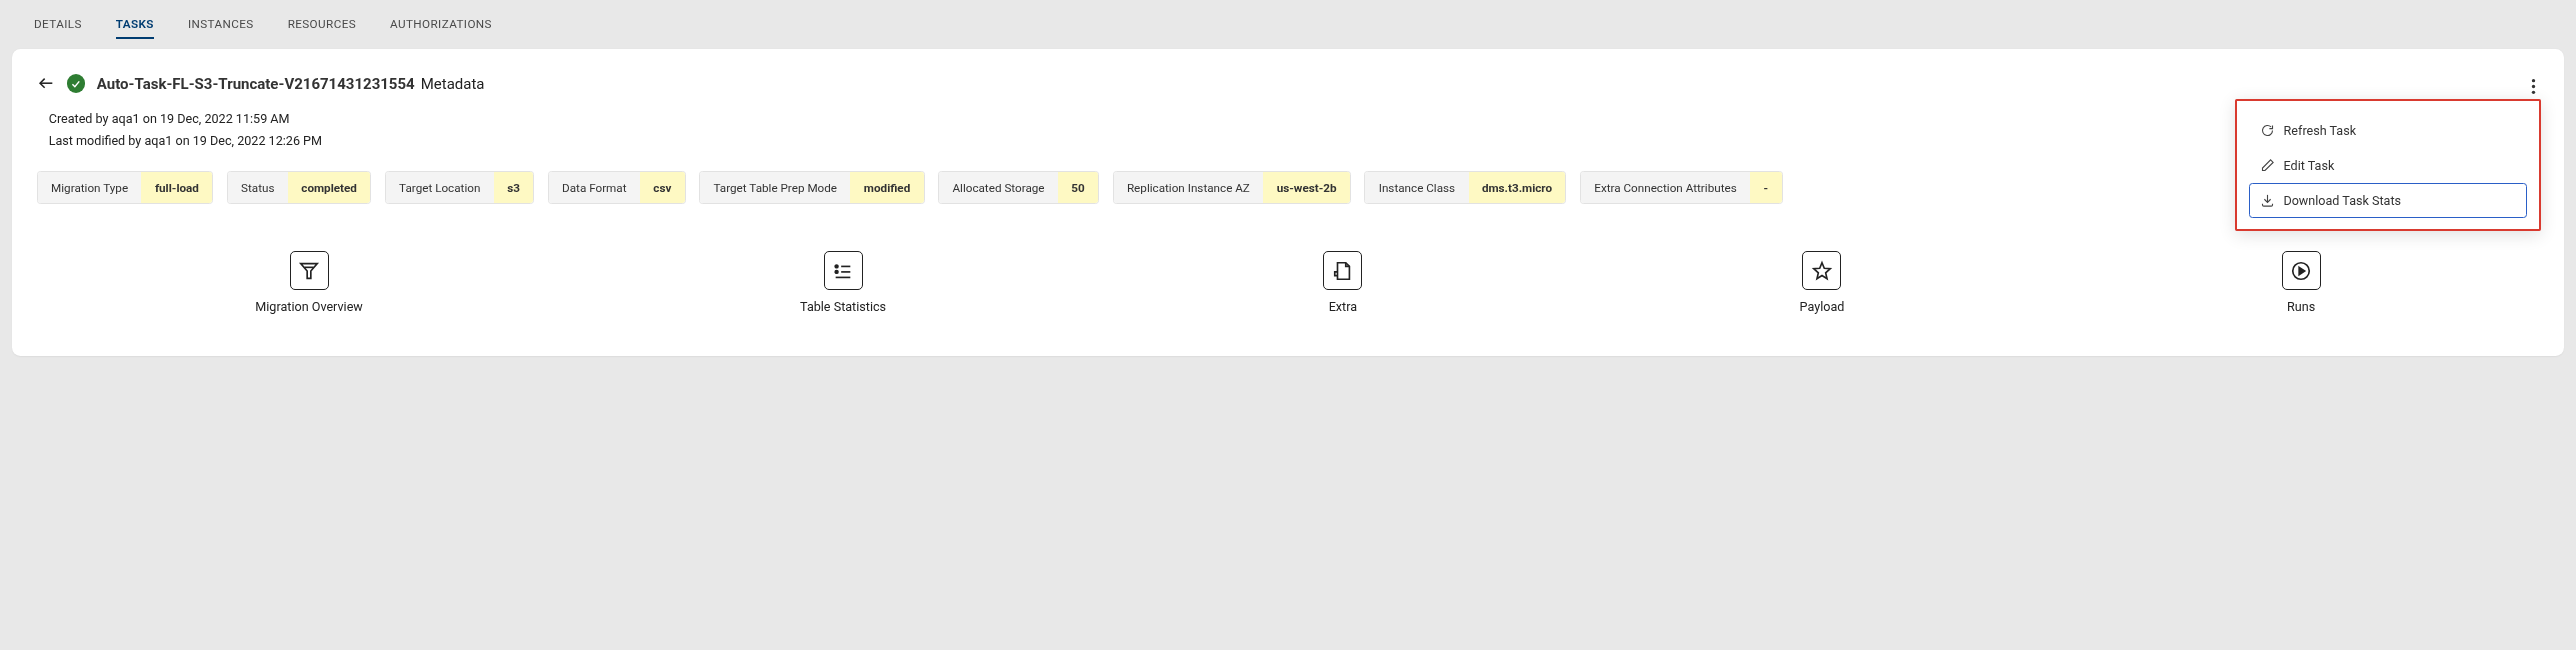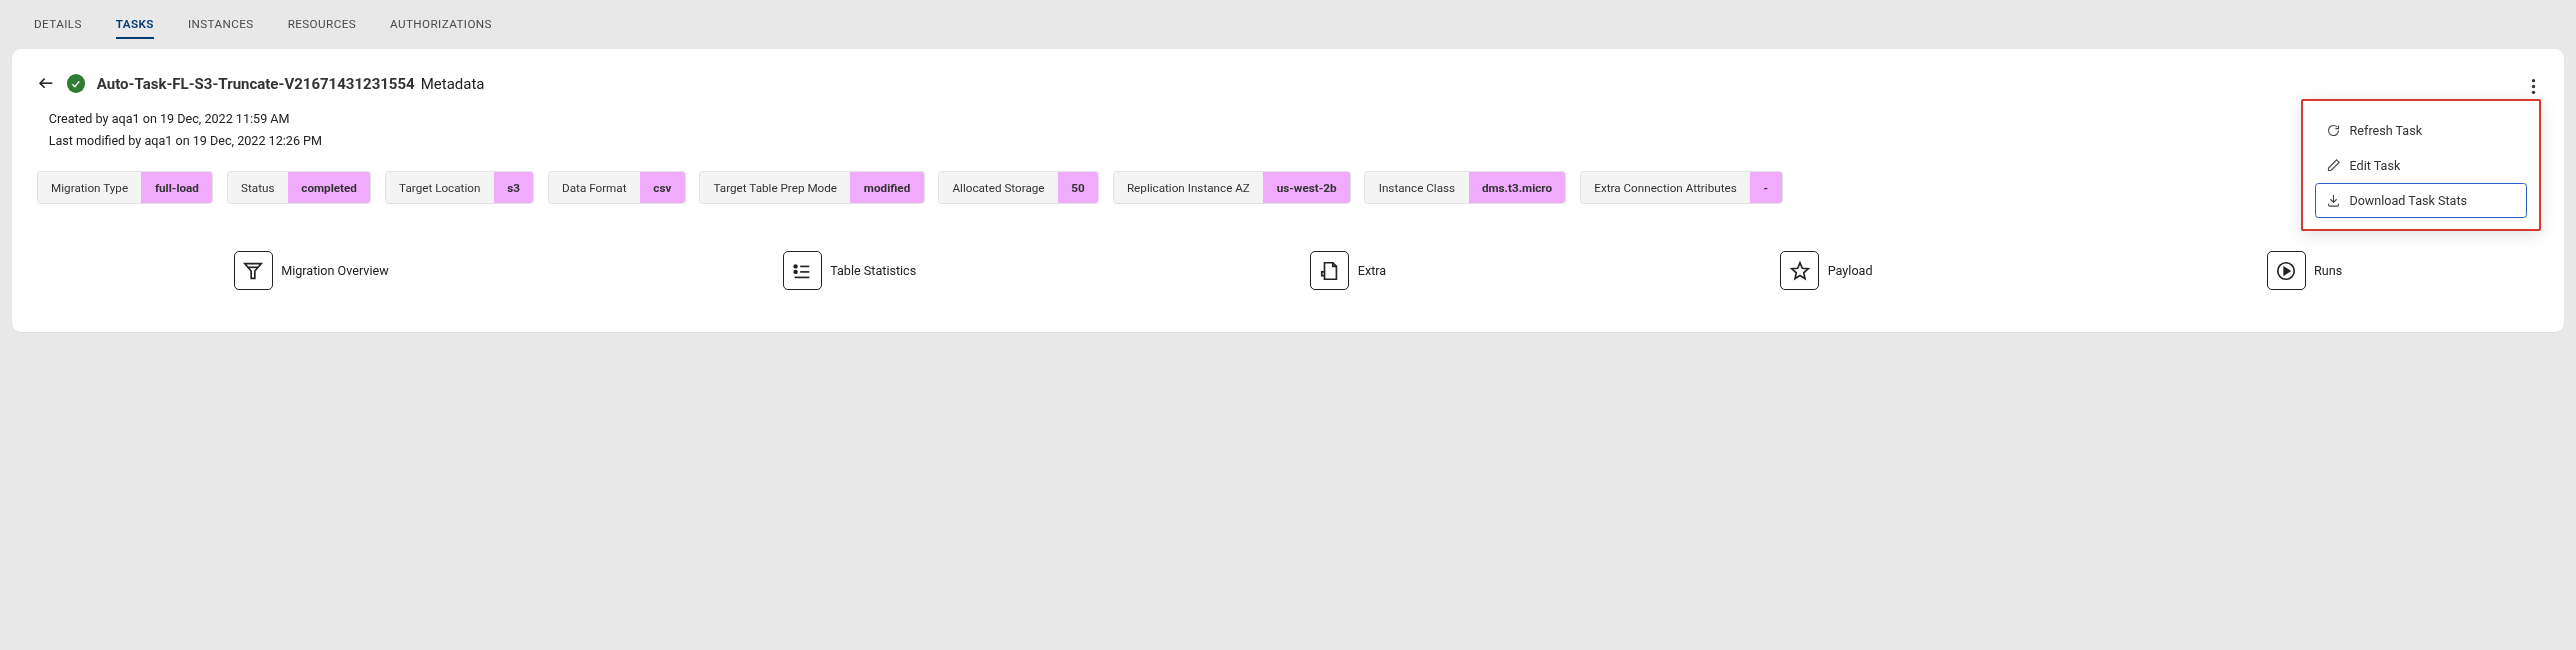--- a/index.html
+++ b/index.html
@@ -70,52 +70,52 @@
       border-radius: 3.4px;
       font-size: 11.7px;
       overflow: hidden;
     }
     .chip-label {
       background: #f4f4f4;
       color: #333;
       padding: 8.4px 13.4px;
     }
     .chip-value {
-      background: #f0abfc;
+      background: #fef9c3;
       padding: 8.4px 13.4px;
       font-weight: 700;
     }
     .kpis {
       display: flex;
       justify-content: space-around;
       margin-top: 47px;
       margin-bottom: 17px;
     }
     .kpi {
       display: flex;
-      flex-direction: row;
+      flex-direction: column;
       align-items: center;
       gap: 8.4px;
       cursor: pointer;
     }
     .kpi-icon-box {
       width: 39px; height: 39px;
       border: 1.3px solid #222;
       border-radius: 5px;
       display: flex;
       align-items: center;
       justify-content: center;
     }
     .kpi-icon-box svg { width: 22px; height: 22px; }
     .kpi-label { font-size: 12.6px; color: #222; }
     .dropdown {
       position: absolute;
       top: 50px;
       right: 23.5px;
-      width: 240px;
+      width: 306px;
       background: #fff;
       border: 2.5px solid #d93a2f;
       border-radius: 1.7px;
       padding: 11.7px;
       box-shadow: 0 3.4px 17px rgba(0,0,0,0.12);
     }
     .dropdown-item {
       display: flex;
       align-items: center;
       gap: 8.4px;

